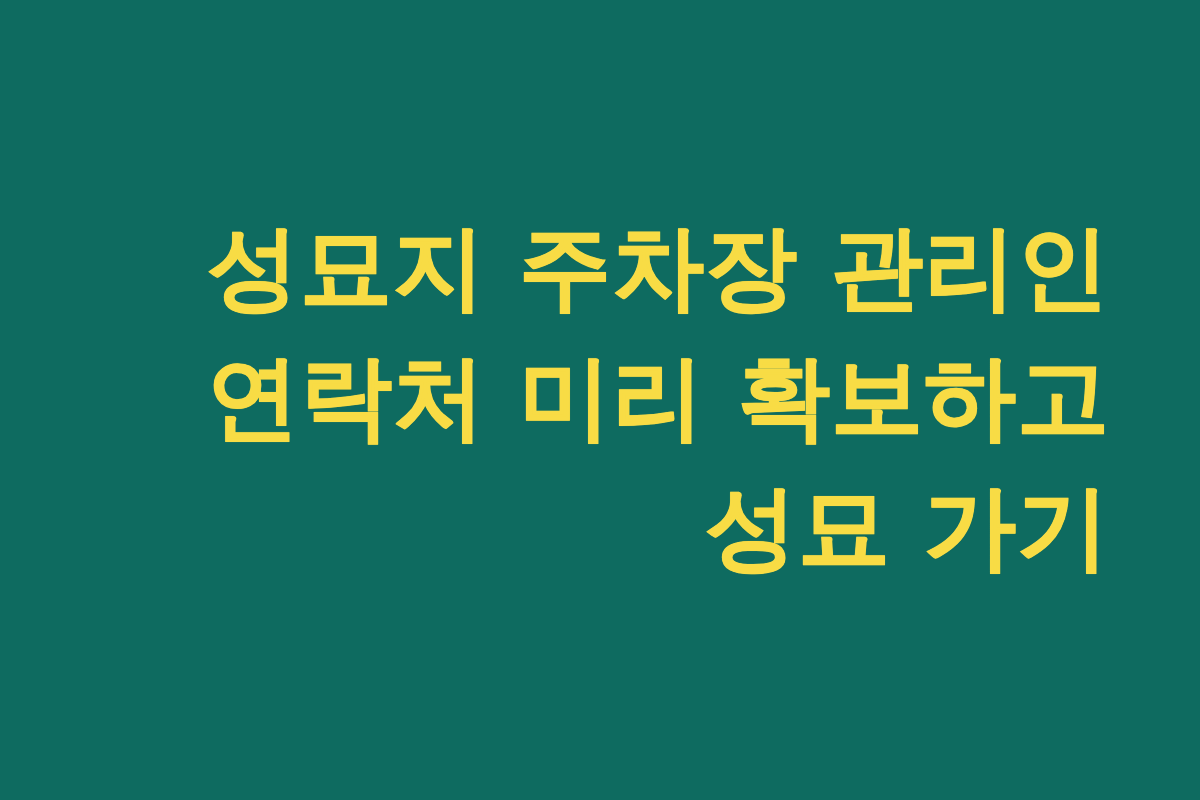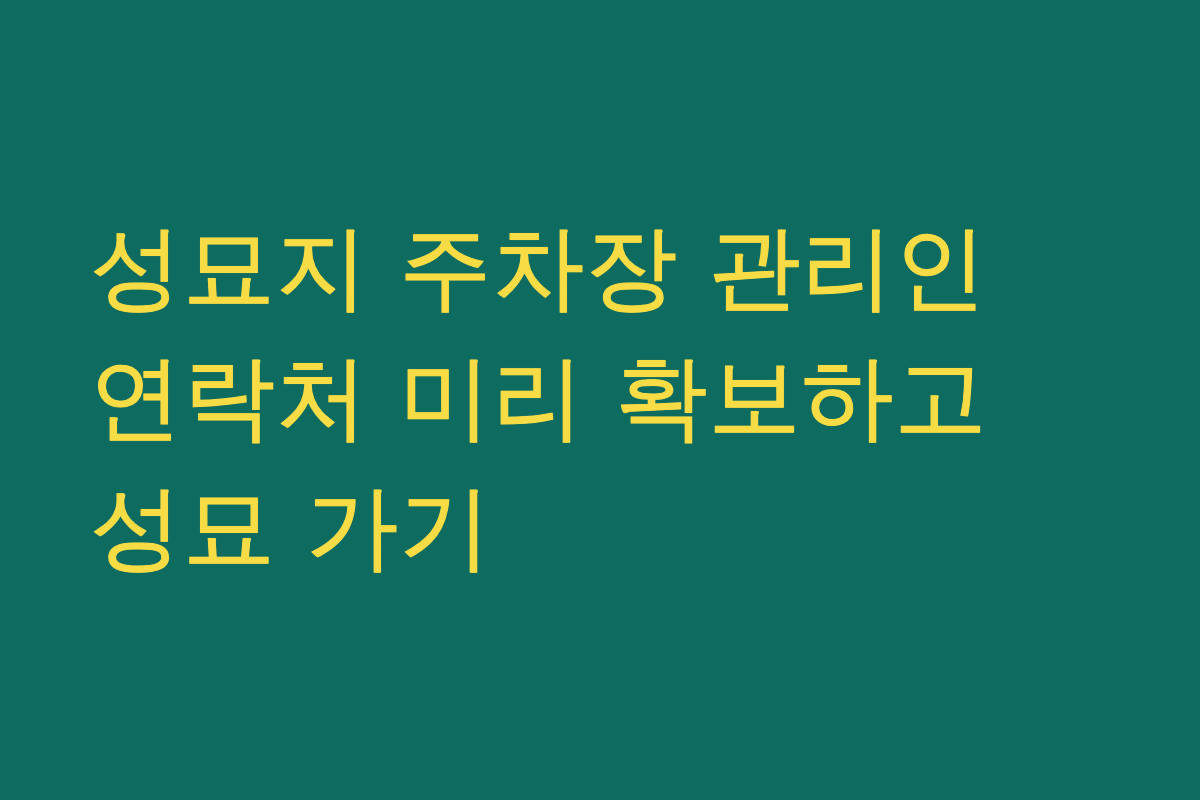--- a/index.html
+++ b/index.html
@@ -19,24 +19,24 @@
     box-sizing: border-box;
     display: flex;
     align-items: center;
     justify-content: center;
     background: #0E6B60;
   }
   #headline {
     width: 1020px;
     margin: 0;
     padding: 0;
-    text-align: left;
+    text-align: right;
     color: #F8DC45;
     font-family: "DejaVu Sans", "Liberation Sans", sans-serif;
-    font-weight: 400;
+    font-weight: 700;
     font-size: 92px;
     line-height: 130px;
     letter-spacing: 1px;
     word-break: keep-all;
     overflow-wrap: break-word;
     
     -webkit-text-stroke: 1px #F8DC45;
     text-shadow:
       0 0 1px #F8DC45,
       1px 1px 0 rgba(14,107,96,0.35);

